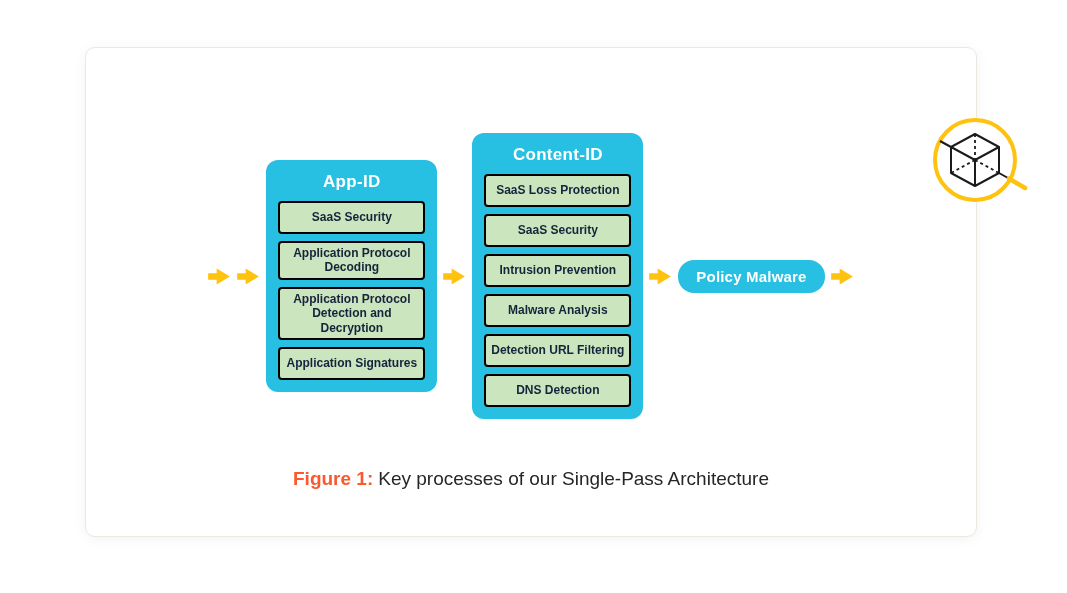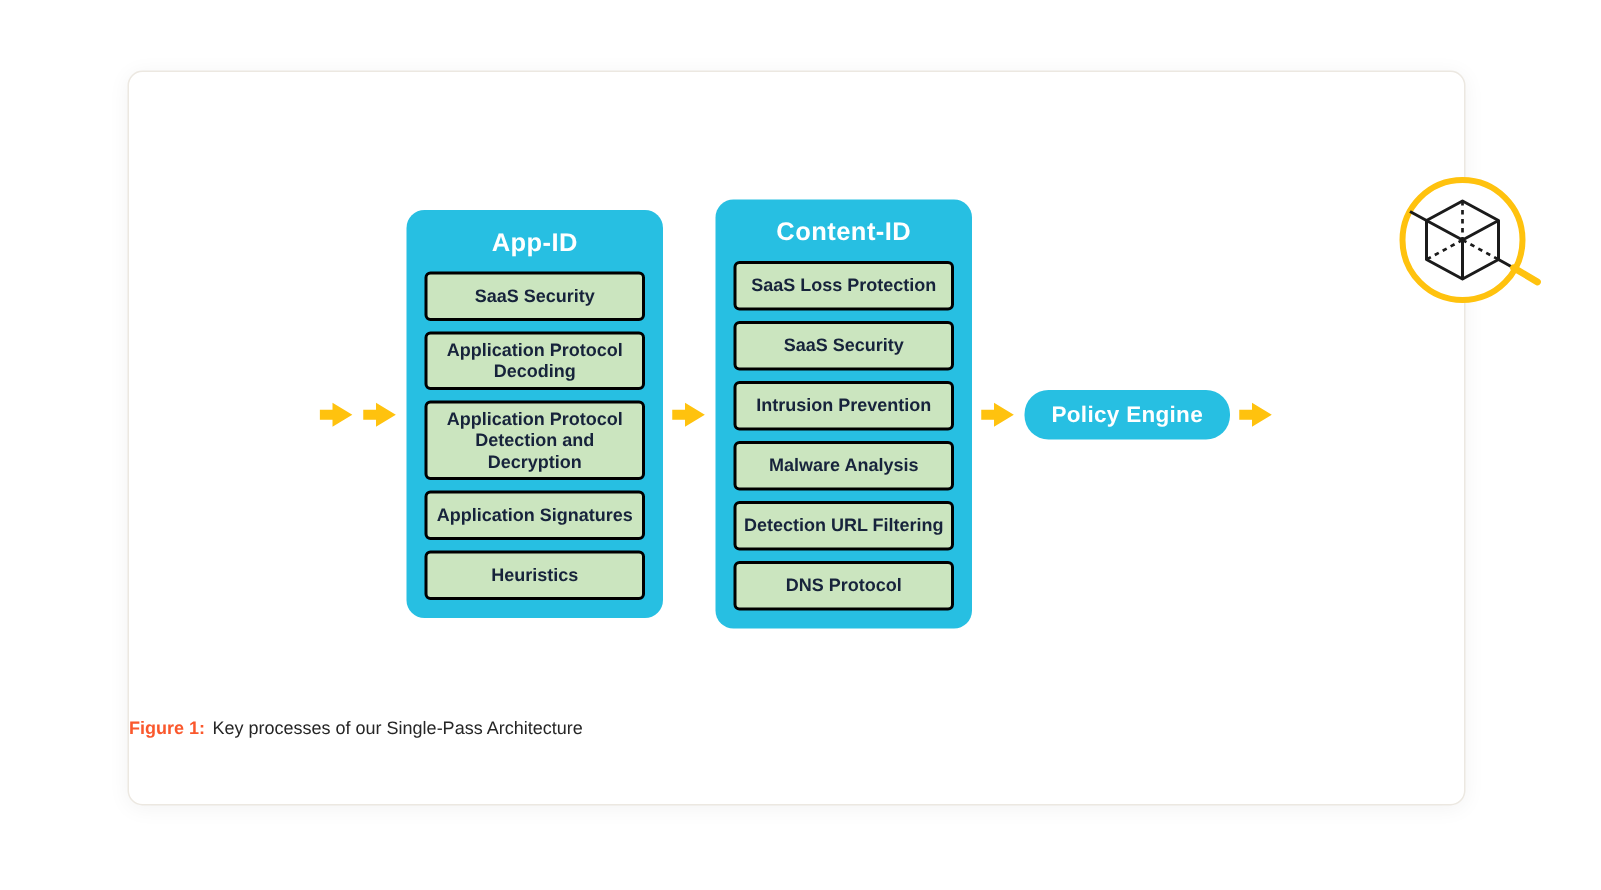--- a/index.html
+++ b/index.html
@@ -88,22 +88,23 @@
     font-weight: bold;
     font-size: 12px;
     line-height: 1.2;
   }
 
   
   .caption {
     position: absolute;
     left: 0;
     right: 0;
-    top: 430px;
-    font-size: 12px;
+    top: 420px;
+    text-align: center;
+    font-size: 19px;
     color: #262626;
   }
   .caption-label {
     color: #FA582D;
     font-weight: bold;
     margin-right: 5px;
   }
 
   
   .cube-badge {
@@ -135,49 +136,48 @@
       </svg>
     </span>
 
     <div class="group">
       <div class="group-title">App-ID</div>
       <div class="items">
           <div class="item">SaaS Security</div>
           <div class="item">Application Protocol Decoding</div>
           <div class="item">Application Protocol Detection and Decryption</div>
           <div class="item">Application Signatures</div>
-          <div class="item">Heuristics</div>
         </div>
     </div>
 
     <span class="arrow">
       <svg viewBox="0 0 24 18" width="23" height="17" aria-hidden="true">
         <path d="M0 5.5 H9 V0.5 L23 9 L9 17.5 V12.5 H0 Z"></path>
       </svg>
     </span>
 
     <div class="group">
       <div class="group-title">Content-ID</div>
       <div class="items">
           <div class="item">SaaS Loss Protection</div>
           <div class="item">SaaS Security</div>
           <div class="item">Intrusion Prevention</div>
           <div class="item">Malware Analysis</div>
           <div class="item">Detection URL Filtering</div>
-          <div class="item">DNS Protocol</div>
+          <div class="item">DNS Detection</div>
         </div>
     </div>
 
     <span class="arrow">
       <svg viewBox="0 0 24 18" width="23" height="17" aria-hidden="true">
         <path d="M0 5.5 H9 V0.5 L23 9 L9 17.5 V12.5 H0 Z"></path>
       </svg>
     </span>
 
-    <div class="pill">Policy Engine</div>
+    <div class="pill">Policy Malware</div>
 
     <span class="arrow">
       <svg viewBox="0 0 24 18" width="23" height="17" aria-hidden="true">
         <path d="M0 5.5 H9 V0.5 L23 9 L9 17.5 V12.5 H0 Z"></path>
       </svg>
     </span>
 
   </div>
 
   <div class="caption">

